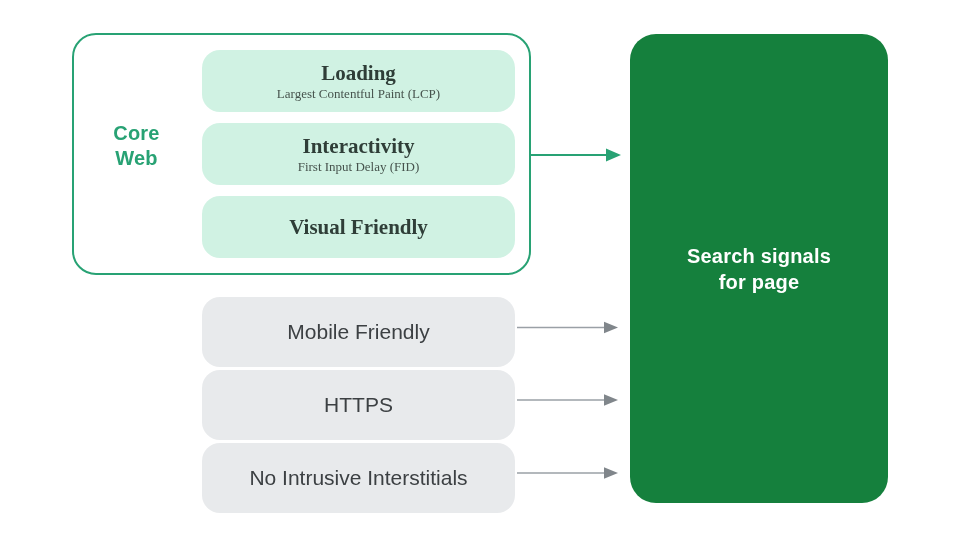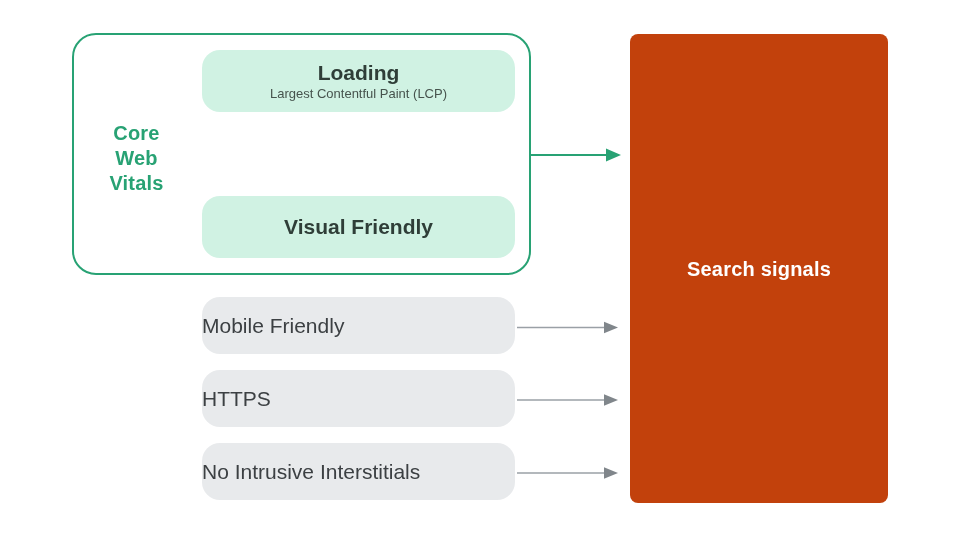--- a/index.html
+++ b/index.html
@@ -45,20 +45,21 @@
     left: 128px;
     width: 313px;
     height: 62px;
     border-radius: 18px;
     background: #D0F2E3;
     display: flex;
     flex-direction: column;
     align-items: center;
     justify-content: center;
     text-align: center;
+    font-family: Liberation Serif, serif;
   }
   .metric-pill.p0 { top: 15px; }
   .metric-pill.p1 { top: 88px; }
   .metric-pill.p2 { top: 161px; }
   .metric-title {
     color: #2F3E38;
     font-size: 21px;
     line-height: 24px;
     font-weight: 600;
   }
@@ -67,43 +68,44 @@
     font-size: 13px;
     line-height: 17px;
     font-weight: 400;
   }
 
   
   .signal-pill {
     position: absolute;
     left: 202px;
     width: 313px;
-    height: 57px;
+    height: 70px;
     border-radius: 18px;
     background: #E8EAEC;
     display: flex;
     align-items: center;
+    justify-content: center;
     text-align: center;
     color: #3C4043;
     font-size: 21px;
     font-weight: 400;
   }
   .signal-pill.s0 { top: 297px; }
   .signal-pill.s1 { top: 370px; }
   .signal-pill.s2 { top: 443px; }
 
   
   .result-box {
     position: absolute;
     left: 630px;
     top: 34px;
     width: 258px;
     height: 469px;
-    border-radius: 8px;
-    background: #c2410c;
+    border-radius: 26px;
+    background: #15803d;
     display: flex;
     align-items: center;
     justify-content: center;
   }
   .result-text {
     color: #FFFFFF;
     font-size: 20px;
     line-height: 26px;
     font-weight: bold;
     text-align: center;
@@ -122,28 +124,31 @@
 </style>
 </head>
 <body>
 
 <div class="canvas">
 
   <div class="cwv-outline">
     <div class="cwv-label">
       <div>Core</div>
       <div>Web</div>
-      <div>Vitals</div>
     </div>
 
     <div class="metric-pill p0">
       <div class="metric-title">Loading</div>
       <div class="metric-subtitle">Largest Contentful Paint (LCP)</div>
     </div>
 
+    <div class="metric-pill p1">
+      <div class="metric-title">Interactivity</div>
+      <div class="metric-subtitle">First Input Delay (FID)</div>
+    </div>
 
     <div class="metric-pill p2">
       <div class="metric-title">Visual Friendly</div>
     </div>
   </div>
 
   <div class="signal-pill s0">
     <span>Mobile Friendly</span>
   </div>
   <div class="signal-pill s1">
@@ -168,16 +173,17 @@
     </g>
     <g>
       <line x1="517" y1="473" x2="605" y2="473" stroke="#9AA0A6" stroke-width="1.7"></line>
       <polygon points="604,467.3 618,473 604,478.7" fill="#80868B"></polygon>
     </g>
   </svg>
 
   <div class="result-box">
     <div class="result-text">
       <div>Search signals</div>
+      <div>for page</div>
     </div>
   </div>
 
 </div>
 
 </body></html>

